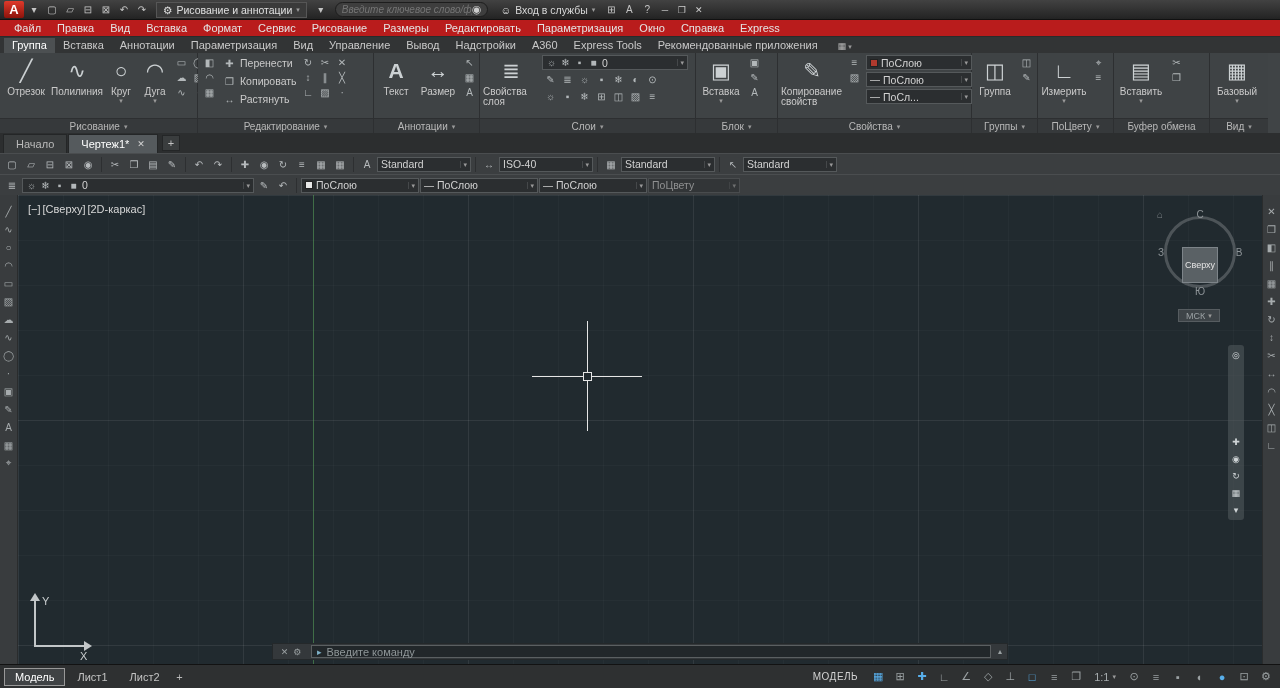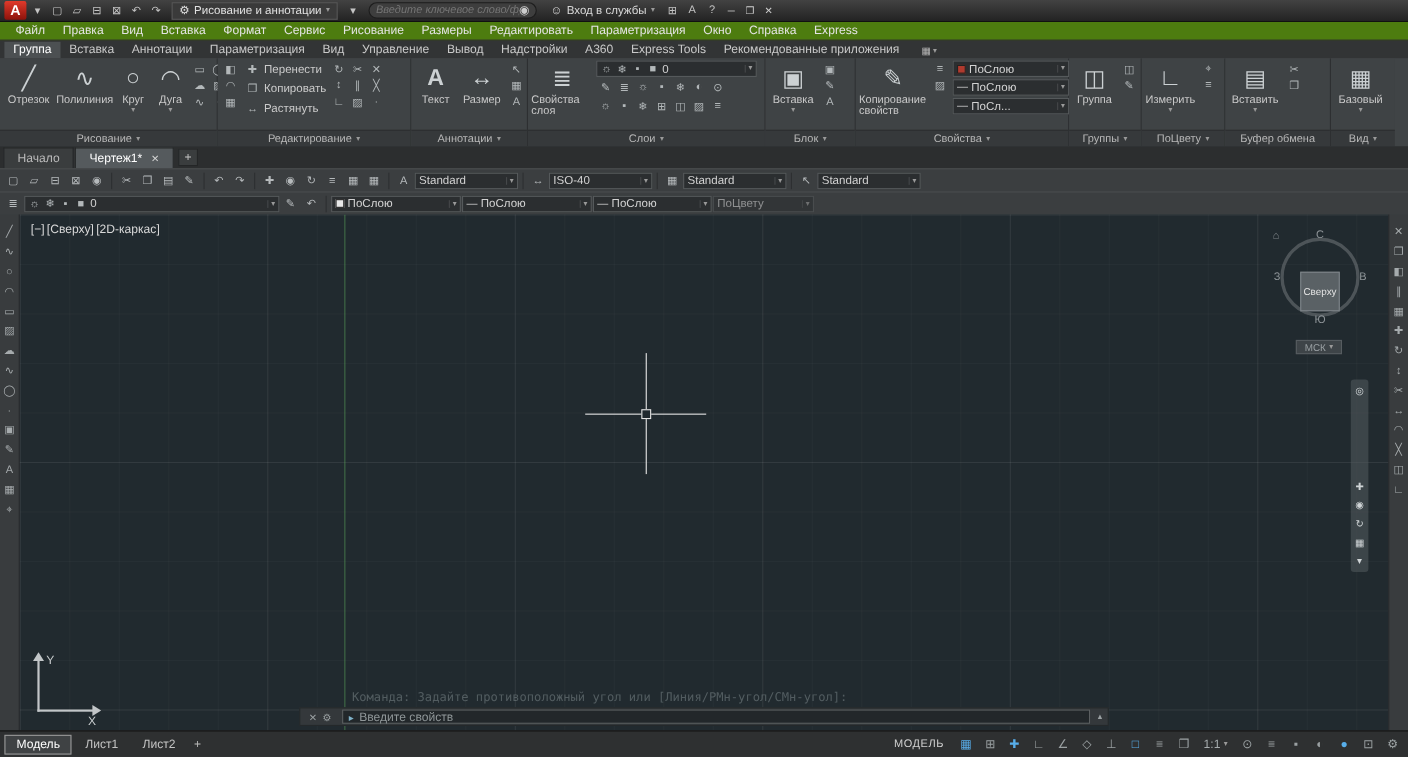--- a/index.html
+++ b/index.html
@@ -22,21 +22,21 @@
   .search{display:flex;align-items:center;background:#3e3e3e;border:1px solid #1d1d1d;
     border-radius:9px;height:15px;padding:0 6px;margin:0 4px}
   .search input{background:transparent;border:0;outline:0;color:#9a9a9a;font-style:italic;
     font-size:10px;width:130px;font-family:"Liberation Sans",sans-serif}
   .signin{display:flex;align-items:center;gap:4px;color:#d8d8d8;font-size:10.5px;
     padding:0 6px;white-space:nowrap}
   .winbtn{width:15px;height:15px;display:flex;align-items:center;justify-content:center;
     color:#cfcfcf;font-size:9px}
 
   
-  .menubar{position:absolute;left:0;top:20px;width:100%;height:17px;background:#4d7c0f;
+  .menubar{position:absolute;left:0;top:20px;width:100%;height:17px;background:#b91c1c;
     border-bottom:1px solid #2b2b2b;display:flex;align-items:center;padding:0 6px}
   .menuitem{padding:0 8px;color:#e4e4e4;white-space:nowrap}
 
   
   .tabsrow{position:absolute;left:0;top:37px;width:100%;height:16px;background:#323435;
     display:flex;align-items:flex-end;padding:0 4px}
   .rtab{padding:1px 8px 2px;color:#c9c9c9;white-space:nowrap}
   .rtab.active{background:#4c5052;color:#fff}
   .rtabbtn{margin-left:8px;display:flex;align-items:center;gap:2px;color:#b5b5b5;
     font-size:9px;padding:0 4px 2px}
@@ -641,29 +641,28 @@
       <div class="chv"></div>
       <div class="pickbox"></div>
 
       <div class="ucsv"></div>
       <div class="ucsh"></div>
       <div class="ucsay"></div>
       <div class="ucsax"></div>
       <span class="ucsy">Y</span>
       <span class="ucsx">X</span>
 
-      <div class="cmdhist">Команда: Задайте противоположный угол или [Линия/РМн-угол/СМн-угол]:</div>
       <div class="cmddock">
         <span class="cmdgrip">
           <span>✕</span>
           <span>⚙</span>
         </span>
         <span class="cmdinput">
           <span class="cmdprompt">▸</span>
-          <span>Введите свойств</span>
+          <span>Введите команду</span>
         </span>
         <span class="cmdup">▴</span>
       </div>
     </div>
 
     <div class="strip right">
       <span class="mini">✕</span>
       <span class="mini">❐</span>
       <span class="mini">◧</span>
       <span class="mini">∥</span>

